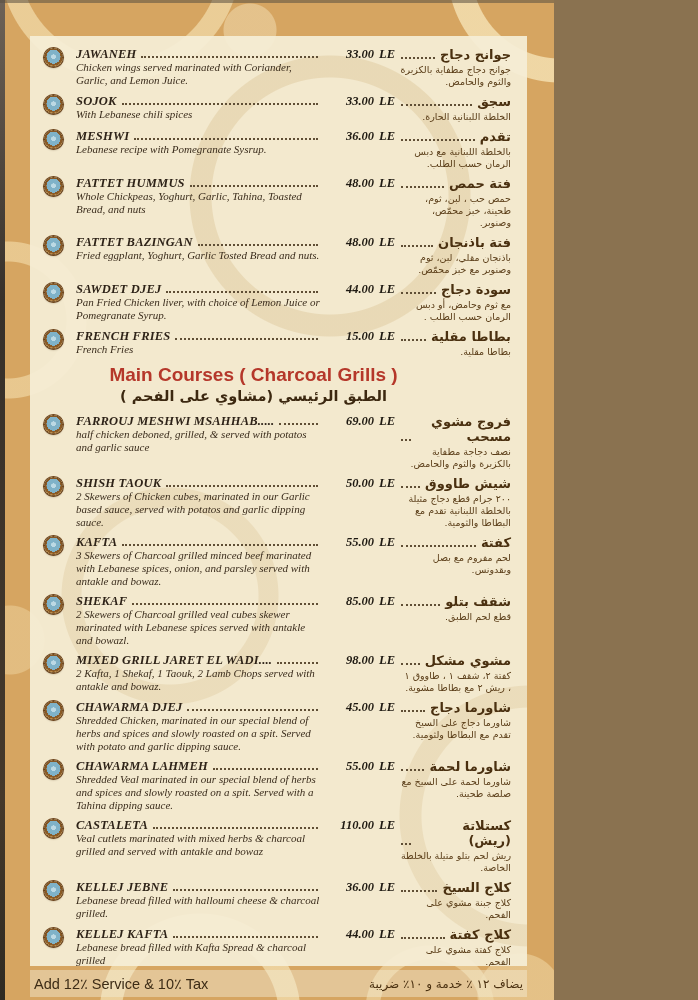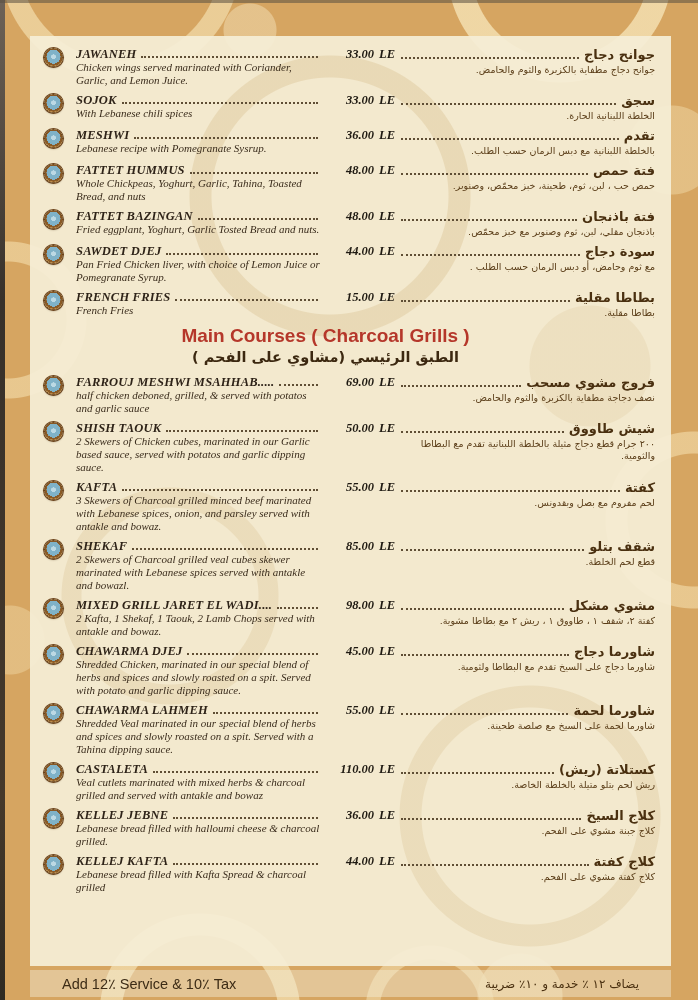--- a/index.html
+++ b/index.html
@@ -1,18 +1,18 @@
 <!DOCTYPE html>
 <html><head>
 <meta charset="utf-8">
 <style>
   * { margin:0; padding:0; box-sizing:border-box; }
   html,body { width:698px; height:1000px; overflow:hidden; background:#8a7250; }
   .page {
-    position:relative; width:698px; height:1000px;
+    position:relative; width:554px; height:1000px;
     background-color:#d6a561;
     background-image:
       radial-gradient(circle at 120px -40px, rgba(0,0,0,0) 100px, rgba(238,212,160,.85) 101px, rgba(238,212,160,.85) 120px, rgba(0,0,0,0) 121px),
       radial-gradient(circle at 250px 30px,  rgba(238,214,168,.6) 0, rgba(238,214,168,.6) 26px, rgba(0,0,0,0) 27px),
       radial-gradient(circle at 560px -30px, rgba(0,0,0,0) 88px, rgba(242,220,172,.9) 89px, rgba(242,220,172,.9) 112px, rgba(0,0,0,0) 113px),
       radial-gradient(circle at 672px 150px, rgba(238,212,160,.55) 0, rgba(238,212,160,.55) 44px, rgba(0,0,0,0) 45px),
       radial-gradient(circle at 8px 320px,   rgba(0,0,0,0) 58px, rgba(240,214,162,.7) 59px, rgba(240,214,162,.7) 78px, rgba(0,0,0,0) 79px),
       radial-gradient(circle at 10px 640px,  rgba(238,212,160,.5) 0, rgba(238,212,160,.5) 34px, rgba(0,0,0,0) 35px),
       radial-gradient(circle at 694px 520px, rgba(0,0,0,0) 66px, rgba(240,214,162,.7) 67px, rgba(240,214,162,.7) 88px, rgba(0,0,0,0) 89px),
       radial-gradient(circle at 200px 1014px,rgba(0,0,0,0) 78px, rgba(240,216,166,.85) 79px, rgba(240,216,166,.85) 100px, rgba(0,0,0,0) 101px),
@@ -53,21 +53,21 @@
   .ar-leader { flex:1 1 auto; border-bottom:2px dotted #5f4e35; margin:0 5px 3px 2px; min-width:10px; }
   .ar-desc { font-family:"DejaVu Sans",sans-serif; font-size:9.5px; line-height:12px; color:#5a3d18; margin-top:2px; }
 
   .section-header { text-align:center; margin:2px 40px 8px 0; }
   .section-header .en { font-family:"Liberation Sans",sans-serif; font-size:19px; line-height:22px; color:#b5372a; font-weight:bold; }
   .section-header .ar { font-family:"DejaVu Sans",sans-serif; font-size:14.5px; line-height:20px; color:#3c2810; font-weight:bold; direction:rtl; }
 
   .footer-band {
     position:absolute; left:30px; right:27px; bottom:3px; height:27px;
     display:flex; justify-content:space-between; align-items:center;
-    background:rgba(245,238,214,.45); padding:0 32px;
+    background:rgba(245,238,214,.45); padding:0 4px;
   }
   .footer-en { font-family:"Liberation Sans",sans-serif; font-size:14.5px; color:#3d2c16; }
   .footer-ar { font-family:"DejaVu Sans",sans-serif; font-size:12px; color:#4a3010; direction:rtl; }
 </style>
 </head>
 <body>
 
 <div class="page">
   <div class="scan-edge"></div>
   <div class="scan-edge-top"></div>
@@ -323,21 +323,21 @@
       <div class="desc">2 Skewers of Charcoal grilled veal cubes skewer marinated with Lebanese spices  served with antakle and bowazl.</div>
     </div>
     <div class="price-col">
       <span>85.00</span><span class="cur">LE</span>
     </div>
     <div class="ar-col">
       <div class="ar-name-row">
         <span>شقف بتلو</span>
         <span class="ar-leader"></span>
       </div>
-      <div class="ar-desc">قطع لحم الخلطة.</div>
+      <div class="ar-desc">قطع لحم الطبق.</div>
     </div>
   </div>
 
   <div class="item-row">
     <div class="icon-col">
       <span class="emblem"></span>
     </div>
     <div class="en-col">
       <div class="name-row">
         <span>MIXED GRILL JARET EL WADI....</span>

